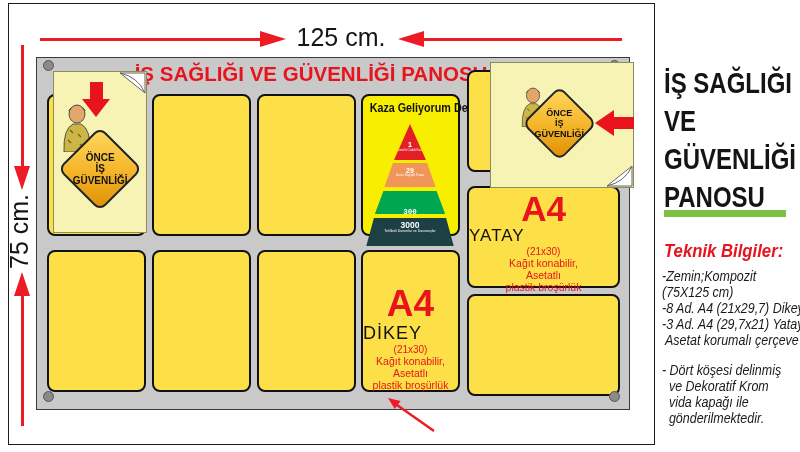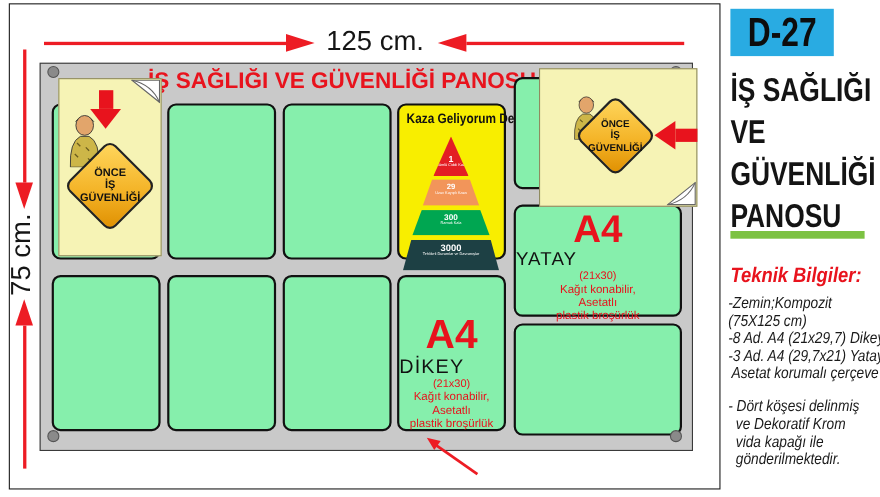--- a/index.html
+++ b/index.html
@@ -10,38 +10,38 @@
   
   .frame{left:8px;top:3px;width:645px;height:440px;border:1.5px solid #1c1c1c;background:#fff;z-index:0;}
 
   
   .board{left:36px;top:57px;width:592px;height:351px;background:#c9c9c9;border:1.5px solid #3a3a3a;z-index:1;}
   .screw{width:9px;height:9px;border-radius:50%;background:#8a8a8a;border:1px solid #555;z-index:3;}
 
   .board-title{left:148px;top:60px;width:326px;height:28px;display:flex;align-items:center;justify-content:center;
     color:#e8131d;font-weight:bold;font-size:20.5px;white-space:nowrap;z-index:2;letter-spacing:0px;}
 
-  .pocket{background:#86efac;border:2.5px solid #111;border-radius:8px;z-index:2;box-sizing:border-box;}
+  .pocket{background:#fde047;border:2.5px solid #111;border-radius:8px;z-index:2;box-sizing:border-box;}
   .pv{width:99px;height:142px;}
   .ph{left:467px;width:153px;height:102px;}
 
   
   .poster{background:#f8ee00;}
   .poster-title{margin-top:5px;text-align:center;color:#111;font-weight:bold;font-size:12.5px;white-space:nowrap;
     transform:scaleX(0.86);transform-origin:center;}
   .pyramid{position:absolute;left:0;top:26px;width:94px;height:112px;margin-left:0px;}
   .pyr-level{position:absolute;left:0;width:100%;color:#fff;text-align:center;}
   .pyr-value{font-weight:bold;line-height:1.05;}
   .pyr-label{font-size:3.5px;line-height:1.1;}
   .lvl1{top:2px;height:36px;clip-path:polygon(50% 0,67% 100%,33% 100%);padding-top:0;}
   .lvl1 .pyr-value{font-size:8px;padding-top:17px;}
   .lvl2{top:41px;height:24px;clip-path:polygon(31.8% 0,68.2% 0,77.3% 100%,22.7% 100%);}
   .lvl2 .pyr-value{font-size:7px;padding-top:4px;}
   .lvl3{top:69px;height:23px;clip-path:polygon(21.7% 0,78.3% 0,87.4% 100%,12.6% 100%);}
-  .lvl3 .pyr-value{font-size:7.5px;padding-top:3px;}
+  .lvl3 .pyr-value{font-size:7.5px;padding-top:18px;font-family:Liberation Mono, monospace;}
   .lvl4{top:96px;height:28px;clip-path:polygon(11.6% 0,88.4% 0,96.5% 100%,3.5% 100%);}
   .lvl4 .pyr-value{font-size:8.5px;padding-top:3px;}
 
   
   .a4-big{color:#e8131d;font-weight:bold;text-align:center;}
   .a4-orient{color:#111;font-weight:normal;text-align:left;letter-spacing:1px;}
   .a4-size{color:#e8131d;text-align:center;font-size:10px;font-weight:normal;}
   .a4-line{color:#e8131d;text-align:center;font-size:10.5px;line-height:12px;}
 
   
@@ -199,23 +199,20 @@
     </div>
     <div class="tri" style="left:104px;top:47px;border-top:13px solid transparent;border-bottom:13px solid transparent;border-right:19px solid #e8131d;"></div>
     <div class="arr-shaft" style="left:123px;top:54px;width:20px;height:12px;"></div>
   </div>
 
   <svg class="abs dim" style="left:378px;top:392px;width:70px;height:45px;" viewBox="0 0 70 45">
     <line x1="56" y1="39" x2="19" y2="13" stroke="#ed1c24" stroke-width="2.5"></line>
     <polygon points="10,6 22.6,9 16.8,17.1" fill="#ed1c24"></polygon>
   </svg>
 
-  <div class="abs code-box">
-    <div class="code-text">D-27</div>
-  </div>
   <div class="abs side-title">
     <div class="side-title-line">İŞ SAĞLIĞI</div>
     <div class="side-title-line">VE</div>
     <div class="side-title-line">GÜVENLİĞİ</div>
     <div class="side-title-line">PANOSU</div>
   </div>
   <div class="abs green-bar"></div>
   <div class="abs tech-title">Teknik Bilgiler:</div>
   <div class="abs tech-block">
     <div class="tech-line">-Zemin;Kompozit</div>

